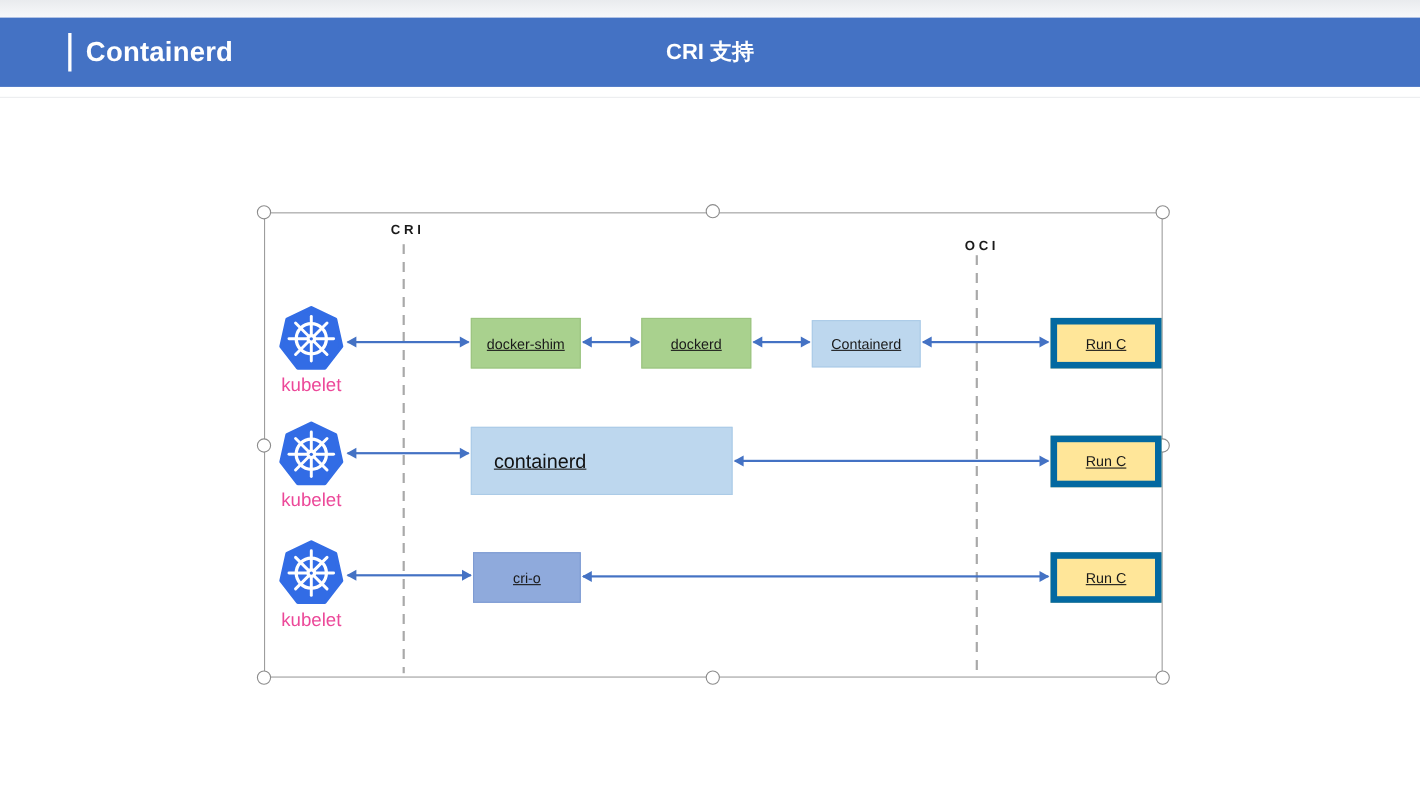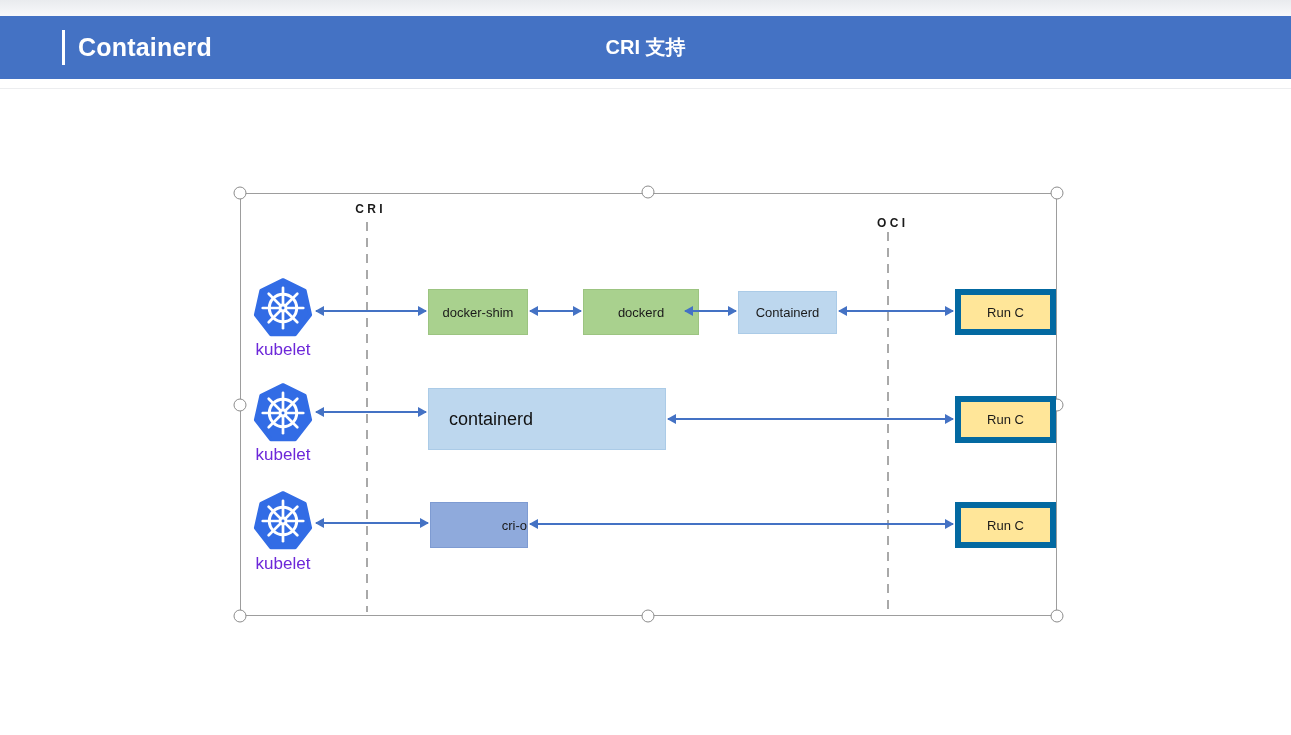--- a/index.html
+++ b/index.html
@@ -37,34 +37,34 @@
     background:repeating-linear-gradient(to bottom,#a9a9a9 0 9px,transparent 9px 16px); }
   .cri-line{ left:366px; top:222px; height:390px; }
   .oci-line{ left:887px; top:232px; height:380px; }
   .axis-label{ position:absolute; transform:translateX(-50%); font-size:12px; font-weight:600; color:#1a1a1a; }
   .cri-label{ left:369px; top:202px; }
   .oci-label{ left:891px; top:216px; }
 
   
   .k8s{ position:absolute; width:60px; height:62px; }
   .k8s-1{ left:253px; top:277px; } .k8s-2{ left:253px; top:382px; } .k8s-3{ left:253px; top:490px; }
-  .kubelet-label{ position:absolute; width:70px; text-align:center; font-size:17px; color:#6d28d9; }
+  .kubelet-label{ position:absolute; width:70px; text-align:center; font-size:17px; color:#ec4899; }
   .kl-1{ left:248px; top:340px; } .kl-2{ left:248px; top:445px; } .kl-3{ left:248px; top:554px; }
 
   
   .box{ position:absolute; display:flex; align-items:center; justify-content:center;
-    font-size:13px; color:#1a1a1a; }
+    font-size:13px; color:#1a1a1a;text-decoration:underline; }
   .green{ background:var(--box-green); border:1px solid #9cc481; }
   .lblue{ background:var(--box-light-blue); border:1px solid #abcbe7; }
   .yellow{ background:var(--box-yellow); border:6px solid #0369a1; }
-  .steel{ background:var(--box-steel-blue); border:1px solid #7e9bd2;justify-content:flex-end; }
+  .steel{ background:var(--box-steel-blue); border:1px solid #7e9bd2; }
   .peach{ background:var(--box-peach); border:1px solid #eebd96; }
 
   .b-docker-shim{ left:428px; top:289px; width:100px; height:46px; }
-  .b-dockerd{ left:583px; top:289px; width:116px; height:46px; }
+  .b-dockerd{ left:583px; top:289px; width:100px; height:46px; }
   .b-containerd1{ left:738px; top:291px; width:99px; height:43px; }
   .b-runc1{ left:955px; top:289px; width:101px; height:46px; }
   .b-containerd2{ left:428px; top:388px; width:238px; height:62px;
     justify-content:flex-start; padding-left:8px; }
   .b-cri-containerd{ position:static; width:121px; height:32px; display:flex;
     align-items:center; justify-content:center; font-size:13px; }
   .containerd-text{ margin-left:12px; font-size:18px; color:#111; }
   .b-runc2{ left:955px; top:396px; width:101px; height:47px; }
   .b-crio{ left:430px; top:502px; width:98px; height:46px; }
   .b-runc3{ left:955px; top:502px; width:101px; height:46px; }

